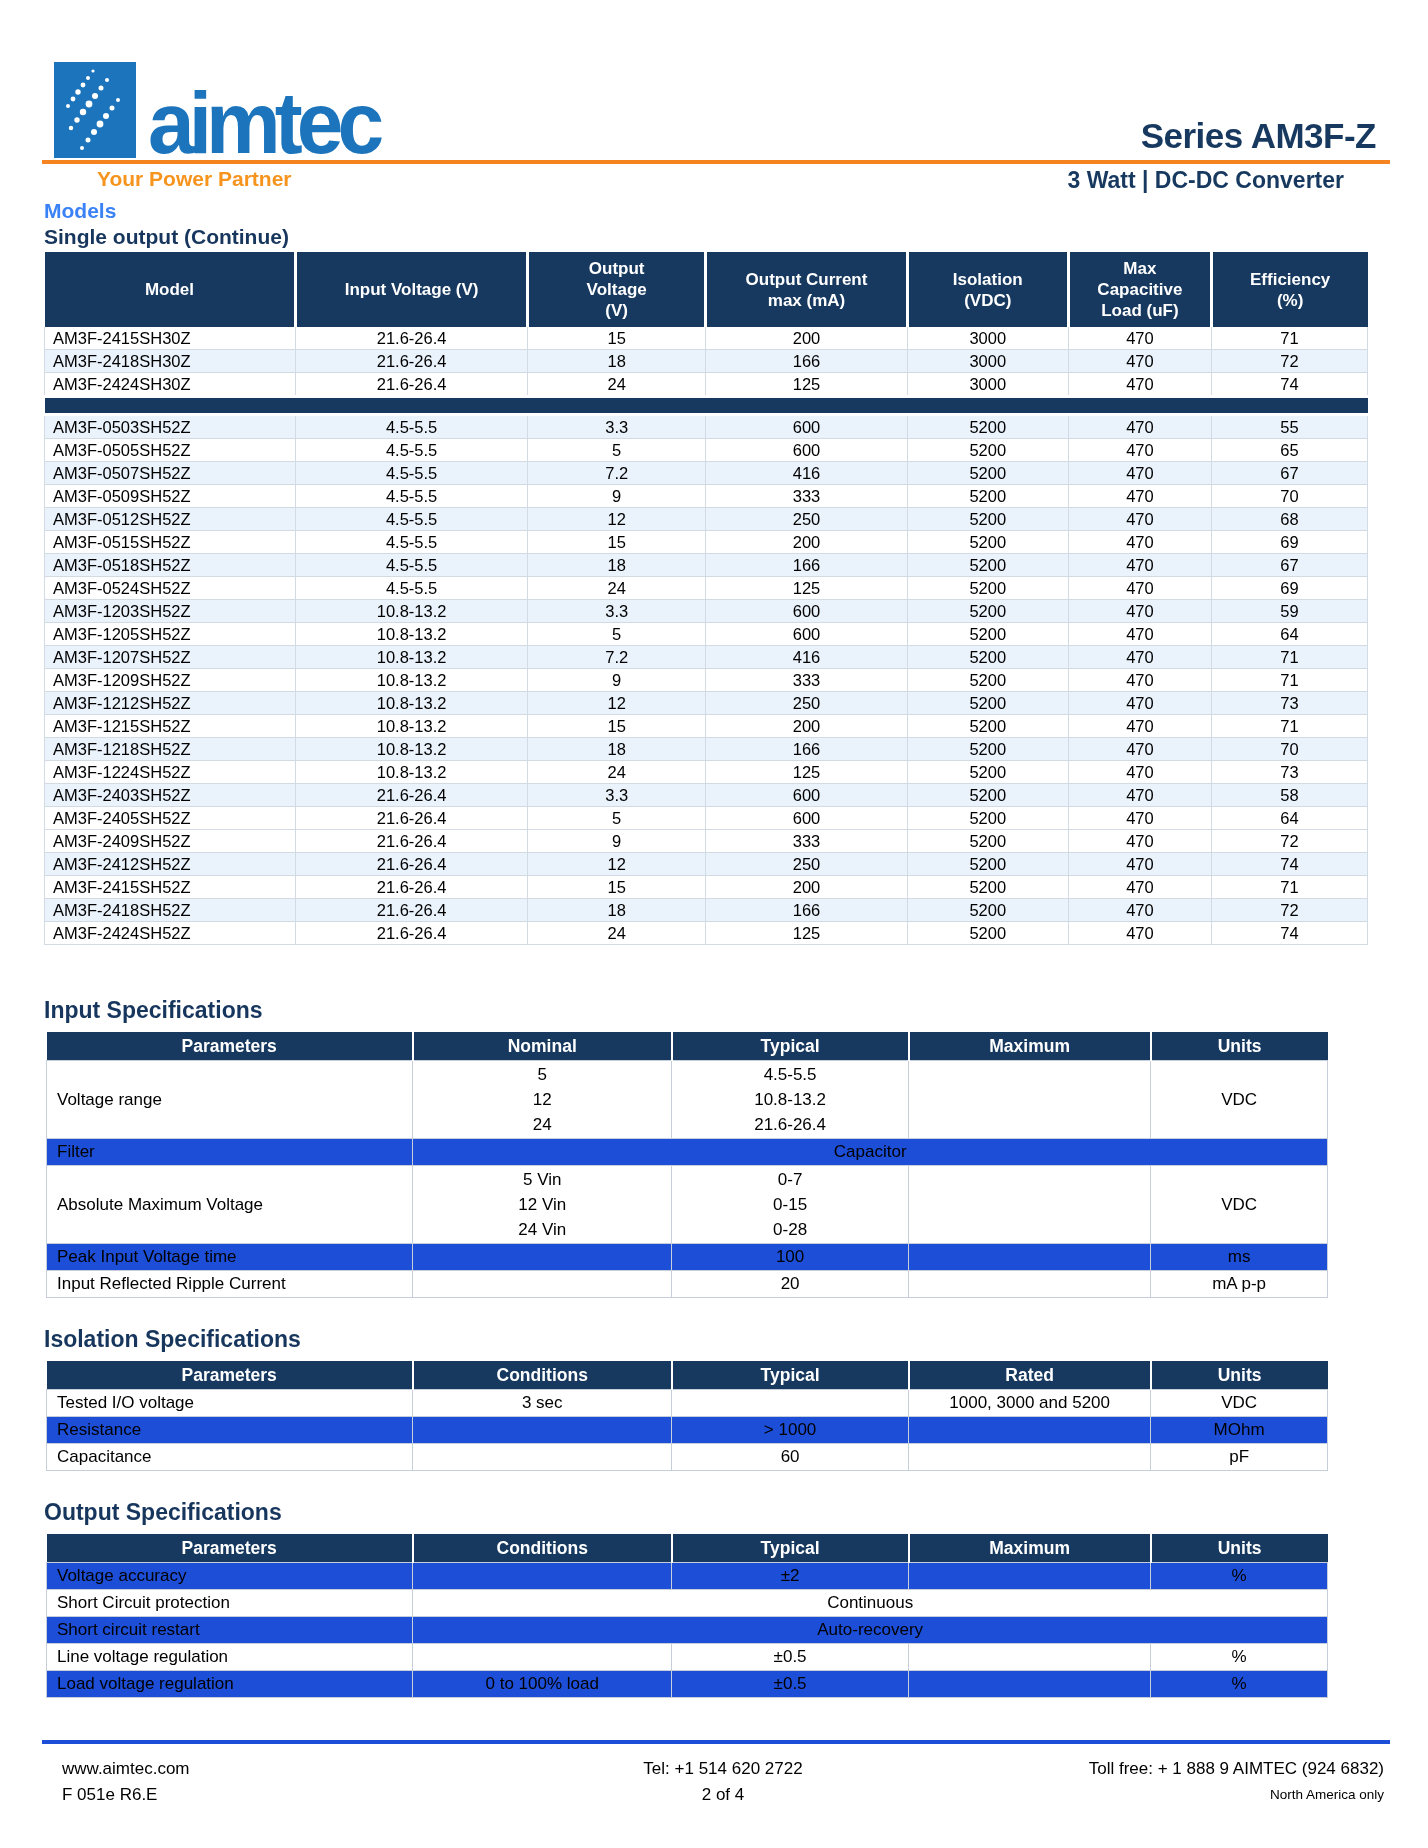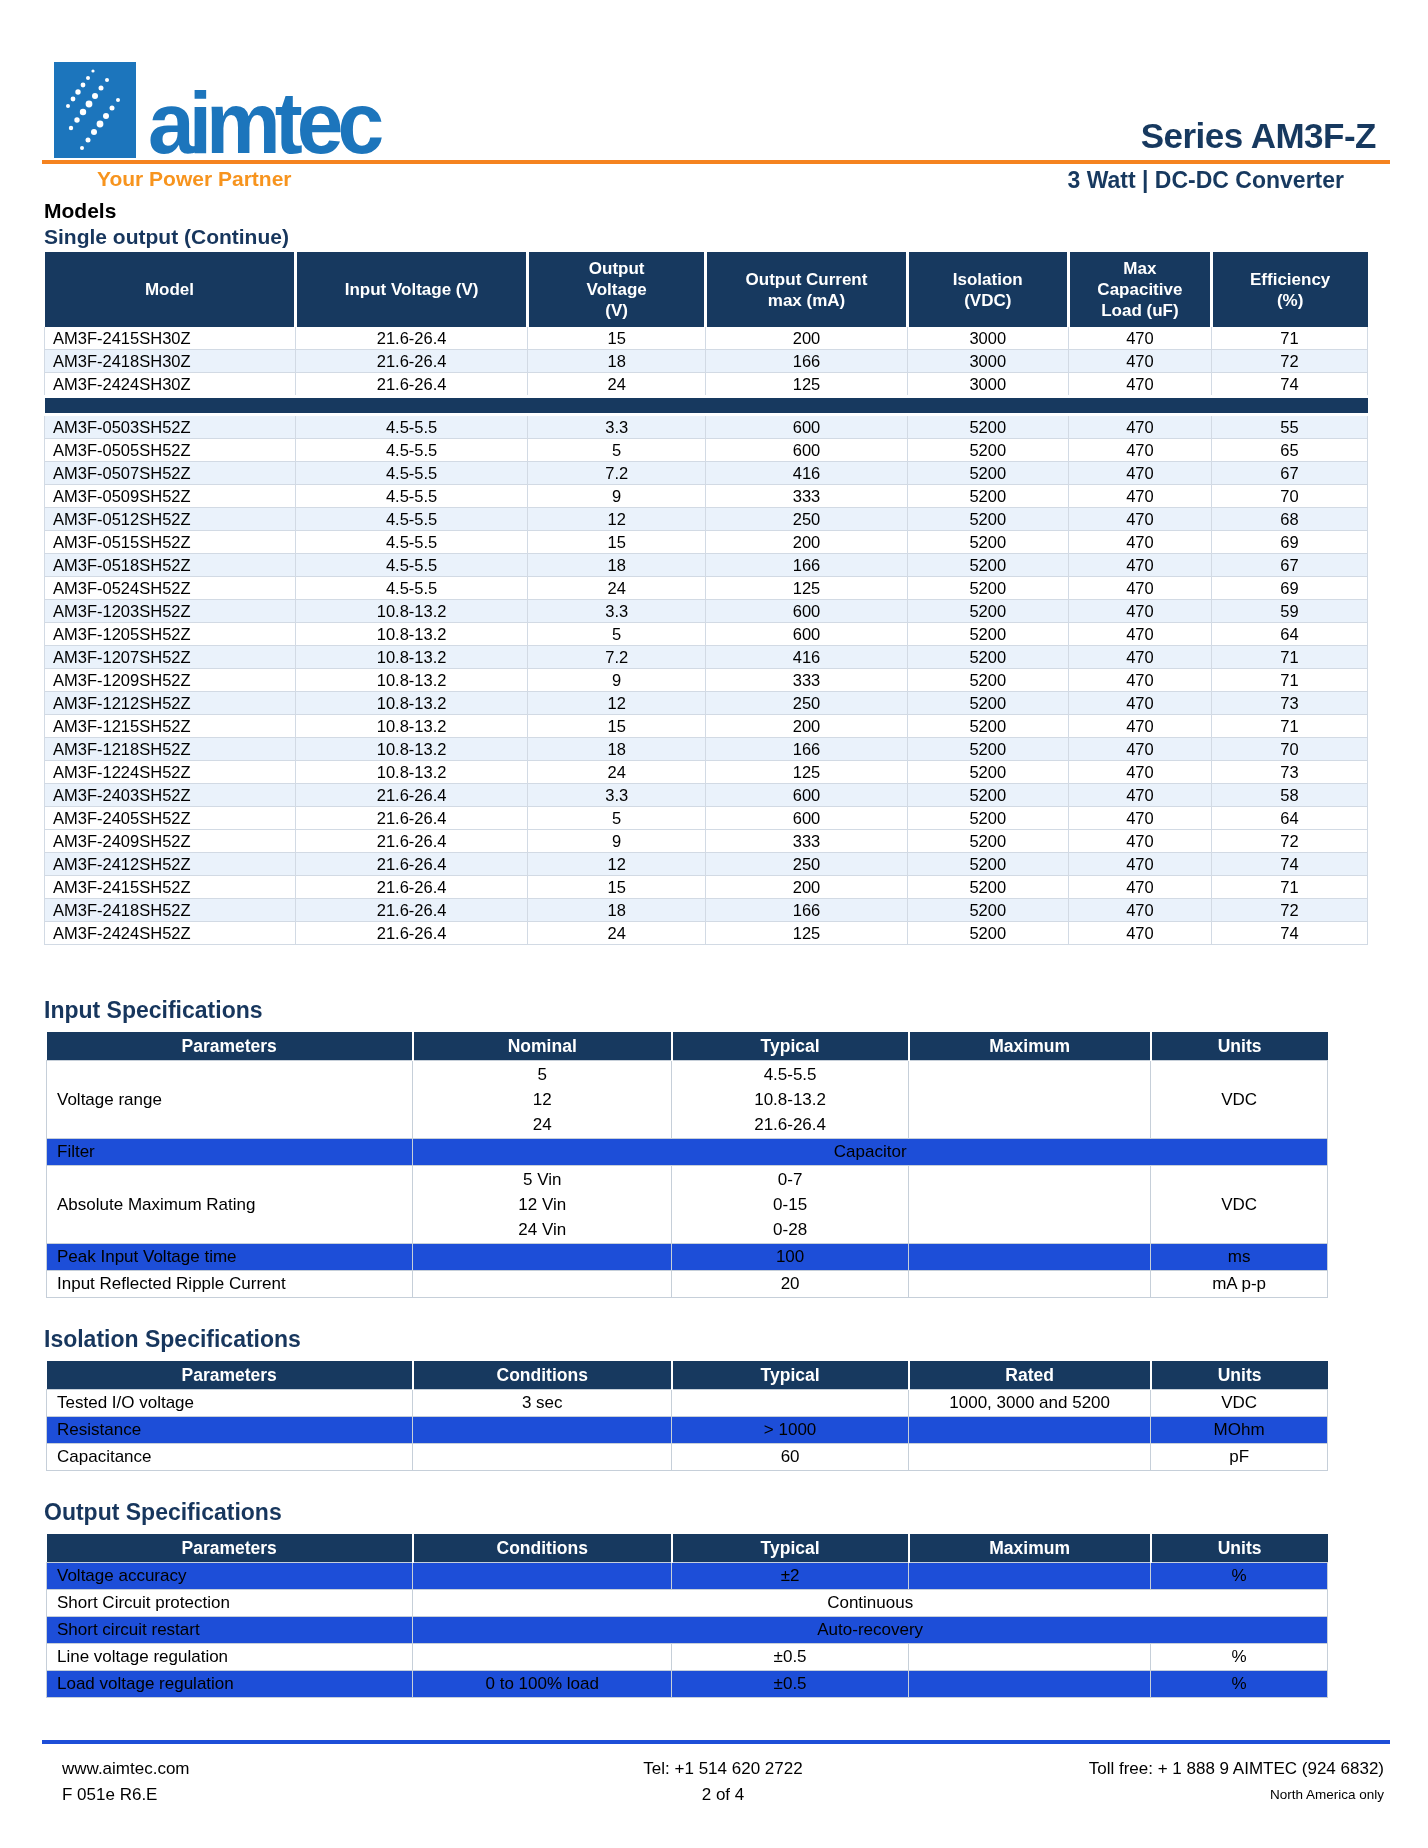--- a/index.html
+++ b/index.html
@@ -11,21 +11,21 @@
   .logo-block{position:absolute;left:12px;bottom:0;display:flex;align-items:flex-end;}
   .logo-icon{width:82px;height:96px;display:block;}
   .logo-word{color:#1c75bc;font-weight:bold;font-size:84px;line-height:0.78;letter-spacing:-6px;margin-left:12px;transform:scaleY(1.04);transform-origin:bottom;}
   .series-title{position:absolute;right:14px;bottom:2px;color:#17395f;font-weight:bold;font-size:35px;letter-spacing:-0.5px;}
   .orange-rule{border:none;border-top:4px solid #f5831f;margin:2px 0 0 0;}
   .hdr-sub{display:flex;justify-content:space-between;align-items:flex-start;margin-top:3px;gap:40px;}
   .tagline{color:#f7941e;font-weight:bold;font-size:21px;margin-left:55px;}
   .series-sub{color:#17395f;font-weight:bold;font-size:23px;padding-right:46px;}
 
   
-  .h-models{color:#000000;font-weight:bold;font-size:21px;line-height:26px;margin:4px 0 0 2px;}
+  .h-models{color:#3b82f6;font-weight:bold;font-size:21px;line-height:26px;margin:4px 0 0 2px;}
   .h-single{color:#17365d;font-weight:bold;font-size:21px;line-height:26px;margin:0 0 2px 2px;}
   .h-spec{color:#17365d;font-weight:bold;font-size:23px;line-height:30px;margin:0 0 7px 2px;}
   .sp-input{margin-top:50px;}
   .sp-iso{margin-top:26px;}
   .sp-out{margin-top:26px;}
 
   
   table{border-collapse:collapse;table-layout:fixed;}
   .mt{width:1324px;margin-left:2px;}
   .mt thead th{background:#17395f;color:#fff;font-size:17px;font-weight:bold;text-align:center;vertical-align:middle;padding:6px 2px;border-right:3px solid #fff;}
@@ -417,21 +417,21 @@
             <div class="ln">21.6-26.4</div>
           </td>
           <td></td>
           <td>VDC</td>
         </tr>
         <tr class="blue">
           <td class="param">Filter</td>
           <td colspan="4">Capacitor</td>
         </tr>
         <tr>
-          <td class="param">Absolute Maximum Rating</td>
+          <td class="param">Absolute Maximum Voltage</td>
           <td>
             <div class="ln">5 Vin</div>
             <div class="ln">12 Vin</div>
             <div class="ln">24 Vin</div>
           </td>
           <td>
             <div class="ln">0-7</div>
             <div class="ln">0-15</div>
             <div class="ln">0-28</div>
           </td>

